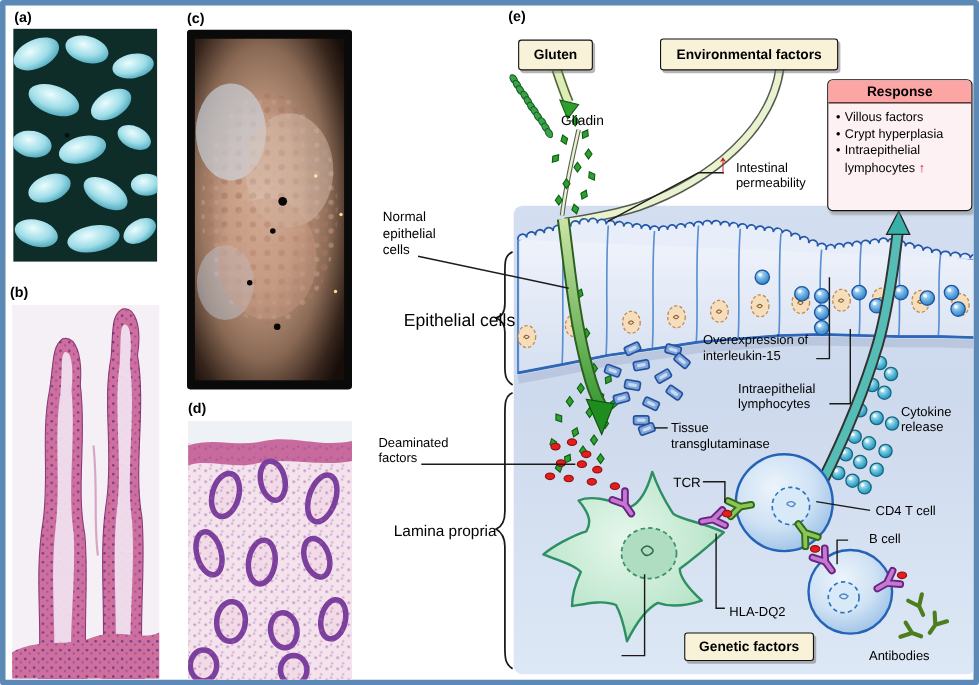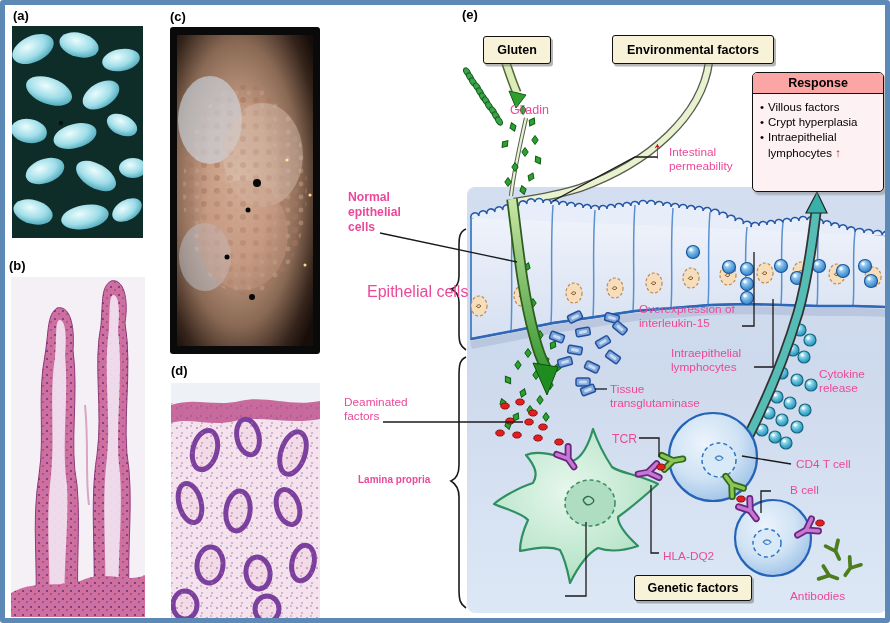--- a/index.html
+++ b/index.html
@@ -1,26 +1,26 @@
 <!DOCTYPE html>
 <html><head>
 <meta charset="utf-8">
 <style>
   html,body{margin:0;padding:0;background:#fff;}
   .fig{position:relative;width:890px;height:623px;box-sizing:border-box;
        border:5px solid #5d89b6;border-radius:3px;background:#fff;overflow:hidden;
        font-family:"Liberation Sans",sans-serif;}
   .art{position:absolute;left:0;top:0;}
-  .lbl{position:absolute;font-size:11.8px;line-height:1.22;color:#ec4899;}
-  .b{font-weight:bold;}
+  .lbl{position:absolute;font-size:11.8px;line-height:1.22;color:#000000;}
+  .b{font-weight:normal;}
   .nw{white-space:nowrap;}
   .pl{position:absolute;font-weight:bold;font-size:13px;color:#000;}
   .cbox{position:absolute;background:#f8f2d8;border:1.6px solid #111;border-radius:3px;
         box-shadow:2px 2.5px 0 rgba(110,110,110,.5);display:flex;align-items:center;
-        justify-content:center;font-weight:bold;font-size:12.5px;color:#000;margin-left:12px;}
+        justify-content:center;font-weight:bold;font-size:12.5px;color:#000;}
   .resp{position:absolute;left:747px;top:67px;width:132px;height:120px;border:1.6px solid #111;
         border-radius:5px;box-shadow:2.5px 3px 2px rgba(120,120,120,.45);background:#fdf1f3;
         overflow:hidden;box-sizing:border-box;}
   .resp-h{background:#fca5a5;border-bottom:1.5px solid #111;text-align:center;font-weight:bold;
           font-size:12.5px;padding:3px 0;}
   .resp-b{padding:6px 5px 6px 7px;font-size:11.5px;line-height:1.32;}
   .resp-item{display:flex;gap:4px;}
   .red{color:#c41220;font-weight:bold;}
   .perm-arrow{position:absolute;left:646px;top:130px;font-size:25px;font-weight:bold;
               color:#c41220;transform:scaleX(.8);}
@@ -494,20 +494,20 @@
 <div class="lbl nw" style="left:505px;top:98px;font-size:12.5px">Gliadin</div>
 <span class="perm-arrow">↑</span>
 <div class="lbl" style="left:664px;top:140px;width:82px">Intestinal permeability</div>
 <div class="lbl b" style="left:343px;top:185px;width:62px;font-size:12.2px">Normal epithelial cells</div>
 <div class="lbl nw" style="left:362px;top:277px;font-size:16px">Epithelial cells</div>
 <div class="lbl" style="left:634px;top:297px;width:112px">Overexpression of interleukin-15</div>
 <div class="lbl" style="left:666px;top:341px;width:84px">Intraepithelial lymphocytes</div>
 <div class="lbl" style="left:814px;top:362px;width:58px">Cytokine release</div>
 <div class="lbl" style="left:605px;top:377px;width:108px">Tissue transglutaminase</div>
 <div class="lbl" style="left:339px;top:390px;width:75px">Deaminated factors</div>
-<div class="lbl b nw" style="left:353px;top:469px;font-size:10px">Lamina propria</div>
+<div class="lbl b nw" style="left:353px;top:469px;font-size:14px">Lamina propria</div>
 <div class="lbl nw" style="left:607px;top:427px;font-size:12.2px">TCR</div>
 <div class="lbl nw" style="left:791px;top:452px">CD4 T cell</div>
 <div class="lbl nw" style="left:785px;top:478px">B cell</div>
 <div class="lbl nw" style="left:658px;top:544px">HLA-DQ2</div>
 <div class="lbl nw" style="left:785px;top:584px">Antibodies</div>
 
 </div>
 
 </body></html>

